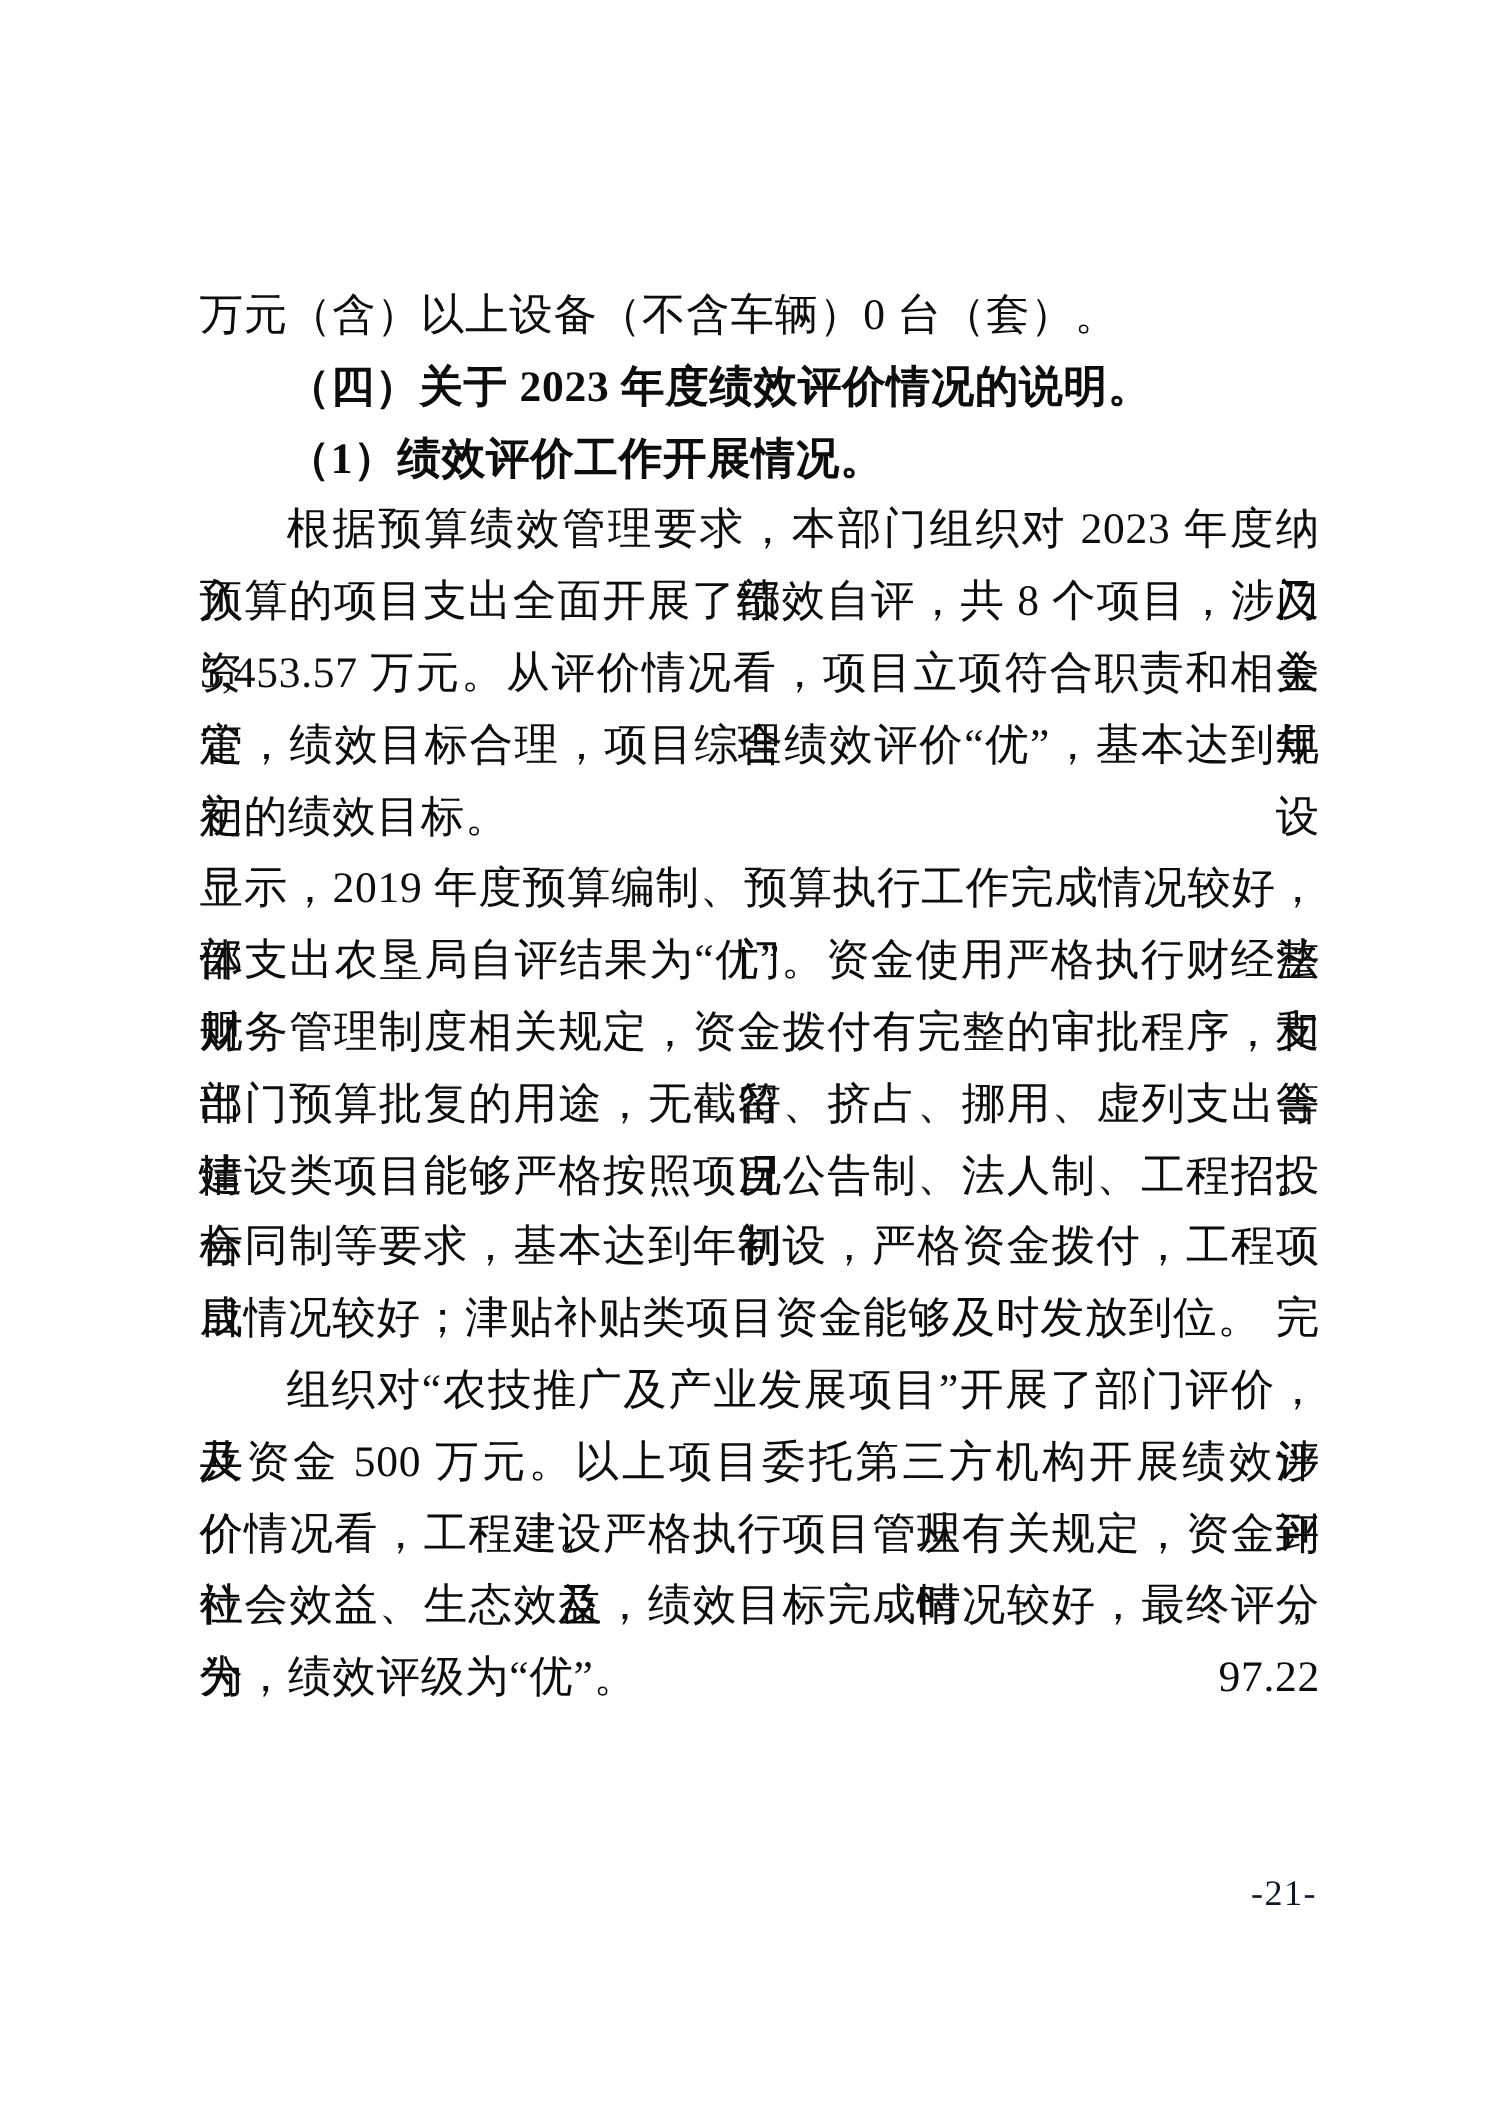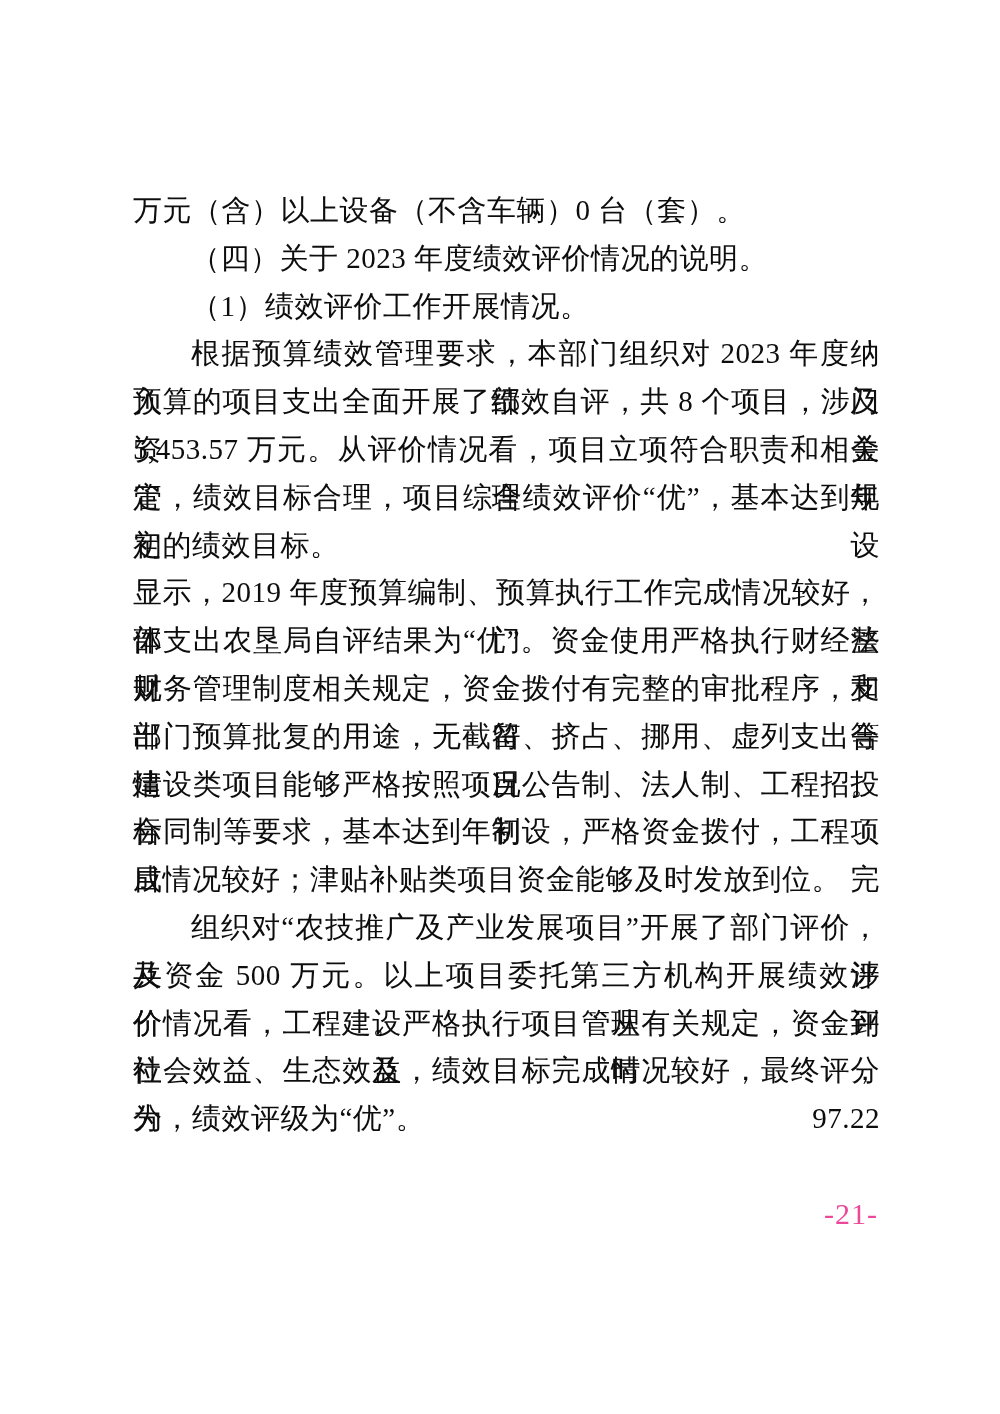--- a/index.html
+++ b/index.html
@@ -32,29 +32,29 @@
   }
   .just {
     text-align: justify;
     text-align-last: justify;
     text-justify: inter-character;
   }
   .ind {
     text-indent: 58px;
   }
   .head {
-    font-weight: 400;
+    font-weight: 700;
   }
   .pagenum {
     position: absolute;
-    top: 1197px;
+    top: 1246px;
     right: 122px;
-    font-size: 30px;
+    font-size: 24px;
     line-height: 34px;
-    color: #ec4899;
+    color: #0f172a;
     letter-spacing: 1px;
   }
 </style>
 </head>
 <body>
 
 <div class="page">
   <div class="textblock">
     <div class="line">万元（含）以上设备（不含车辆）0 台（套）。</div>
     <div class="line ind head">（四）关于 2023 年度绩效评价情况的说明。</div>

